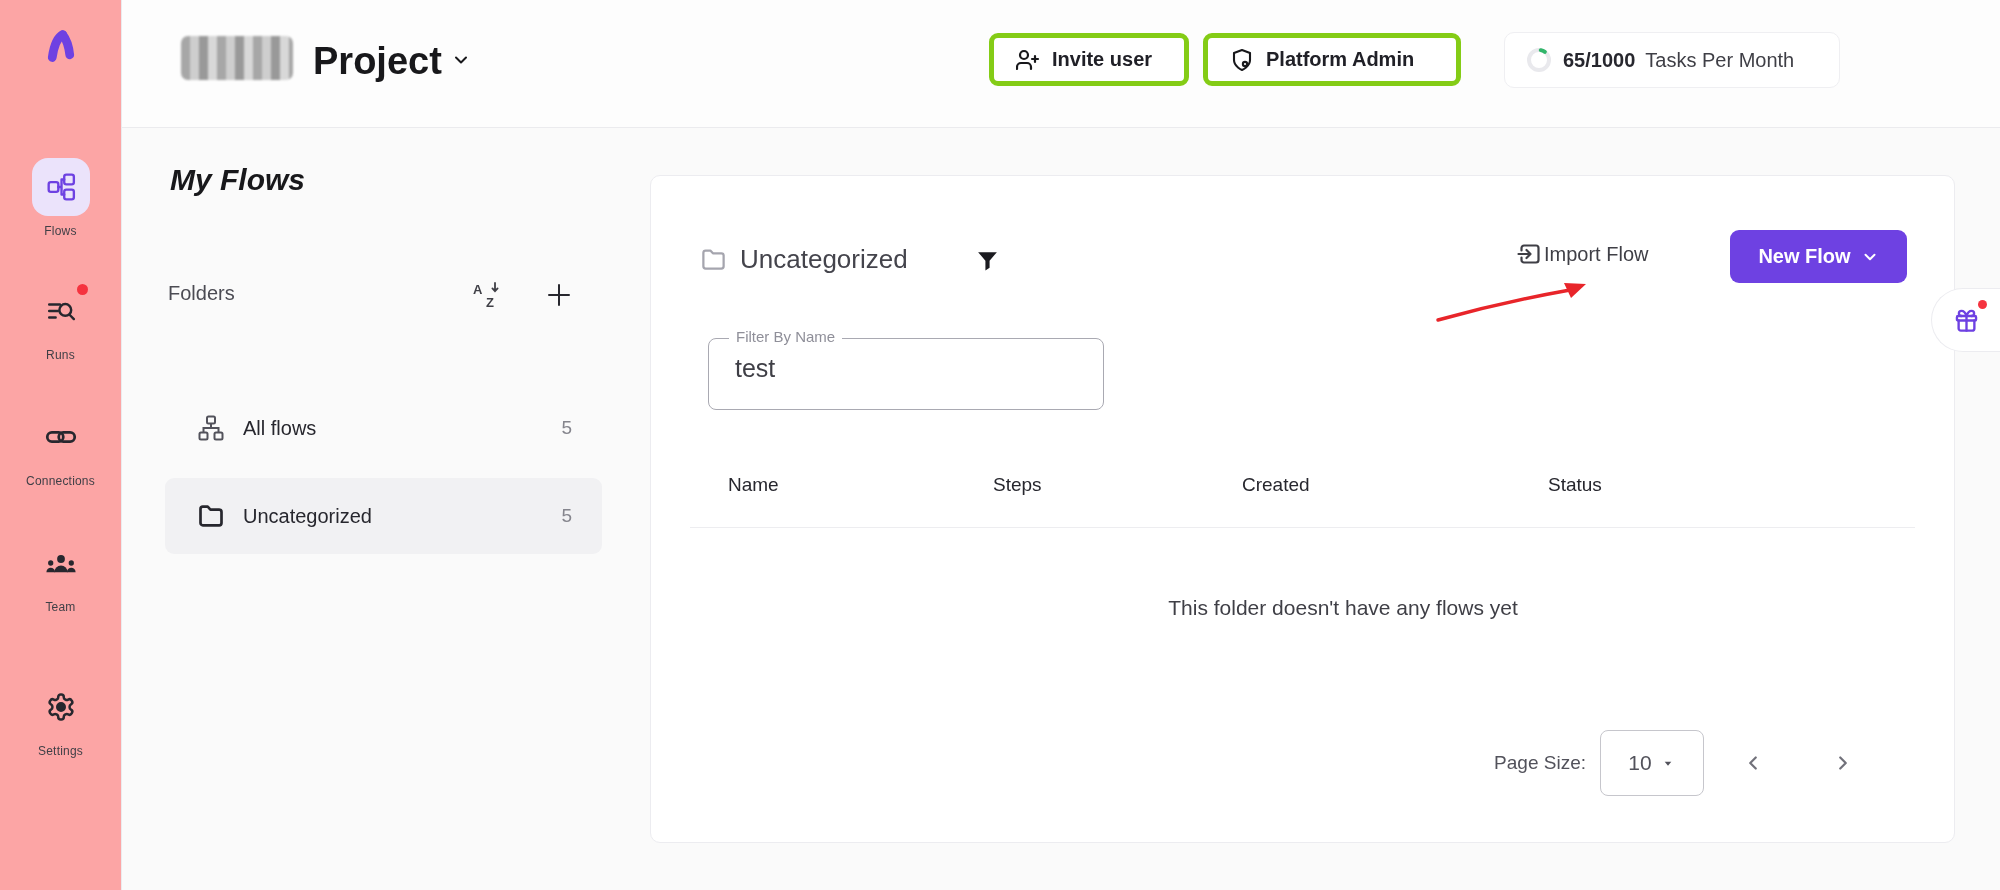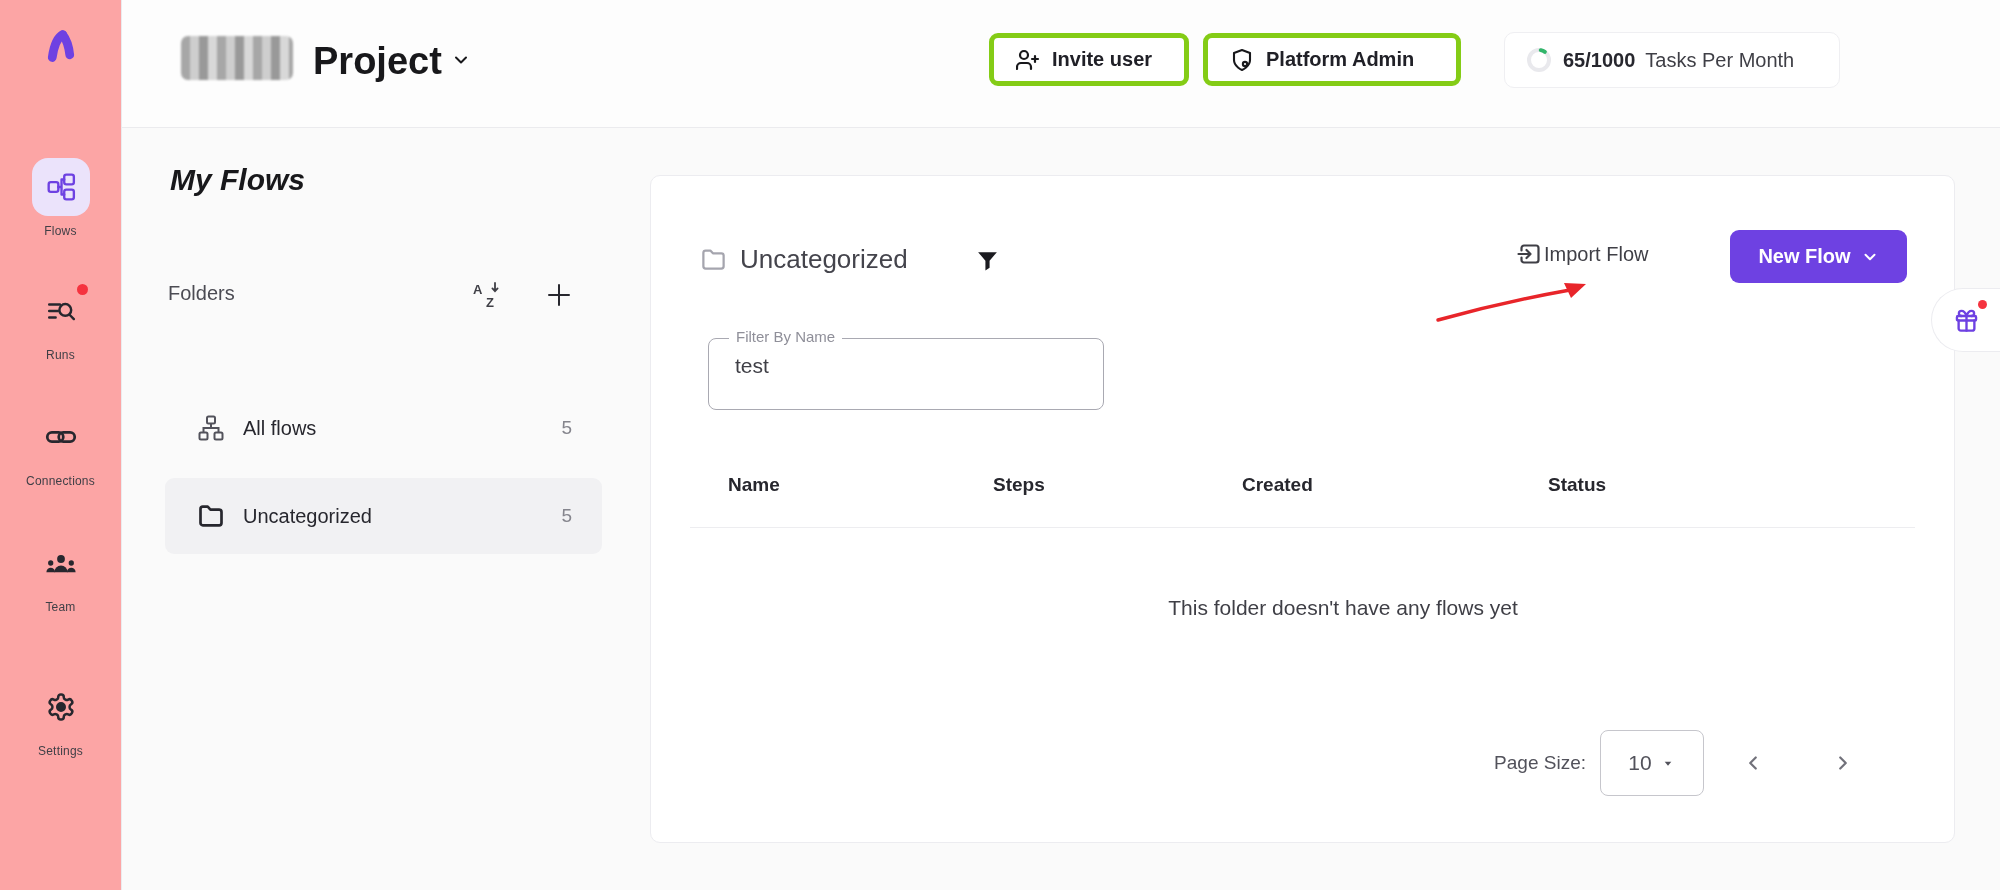--- a/index.html
+++ b/index.html
@@ -51,23 +51,23 @@
   #import-flow span{font-size:20px;font-weight:500;color:#3f3f46;}
   #new-flow{position:absolute;left:1730px;top:230px;width:177px;height:53px;background:#6e41e2;
             border:none;border-radius:9px;display:flex;align-items:center;justify-content:center;
             gap:10px;color:#fff;font-size:20px;font-weight:600;cursor:pointer;font-family:inherit;}
 
   #filter-field{position:absolute;left:708px;top:338px;width:396px;height:72px;
                 border:1px solid #a9a9b2;border-radius:8px;background:#fff;box-sizing:border-box;}
   #filter-field label{position:absolute;top:-11px;left:20px;background:#fff;padding:0 7px;
                       font-size:15px;color:#8f8f99;}
   #filter-field input{position:absolute;left:24px;top:14px;width:340px;border:none;outline:none;
-                      font-size:21px;color:#3f3f46;font-family:inherit;background:transparent;}
-
-  .th{position:absolute;top:474px;font-size:19px;font-weight:700;color:#27272e;}
+                      font-size:25px;color:#3f3f46;font-family:inherit;background:transparent;}
+
+  .th{position:absolute;top:474px;font-size:19px;font-weight:400;color:#27272e;}
   #table-divider{position:absolute;left:690px;top:527px;width:1225px;height:1px;background:#ededf0;}
   #empty-msg{position:absolute;left:650px;top:596px;width:1386px;text-align:center;
              font-size:21px;color:#3f3f46;}
 
   #pagination-label{position:absolute;left:1460px;top:752px;width:126px;text-align:right;
                     font-size:19px;color:#52525b;}
   #page-size-select{position:absolute;left:1600px;top:730px;width:104px;height:66px;
                     border:1.5px solid #c6c6cc;border-radius:8px;display:flex;align-items:center;
                     justify-content:center;gap:8px;background:#fff;cursor:pointer;box-sizing:border-box;
                     font-size:21px;color:#52525b;}

